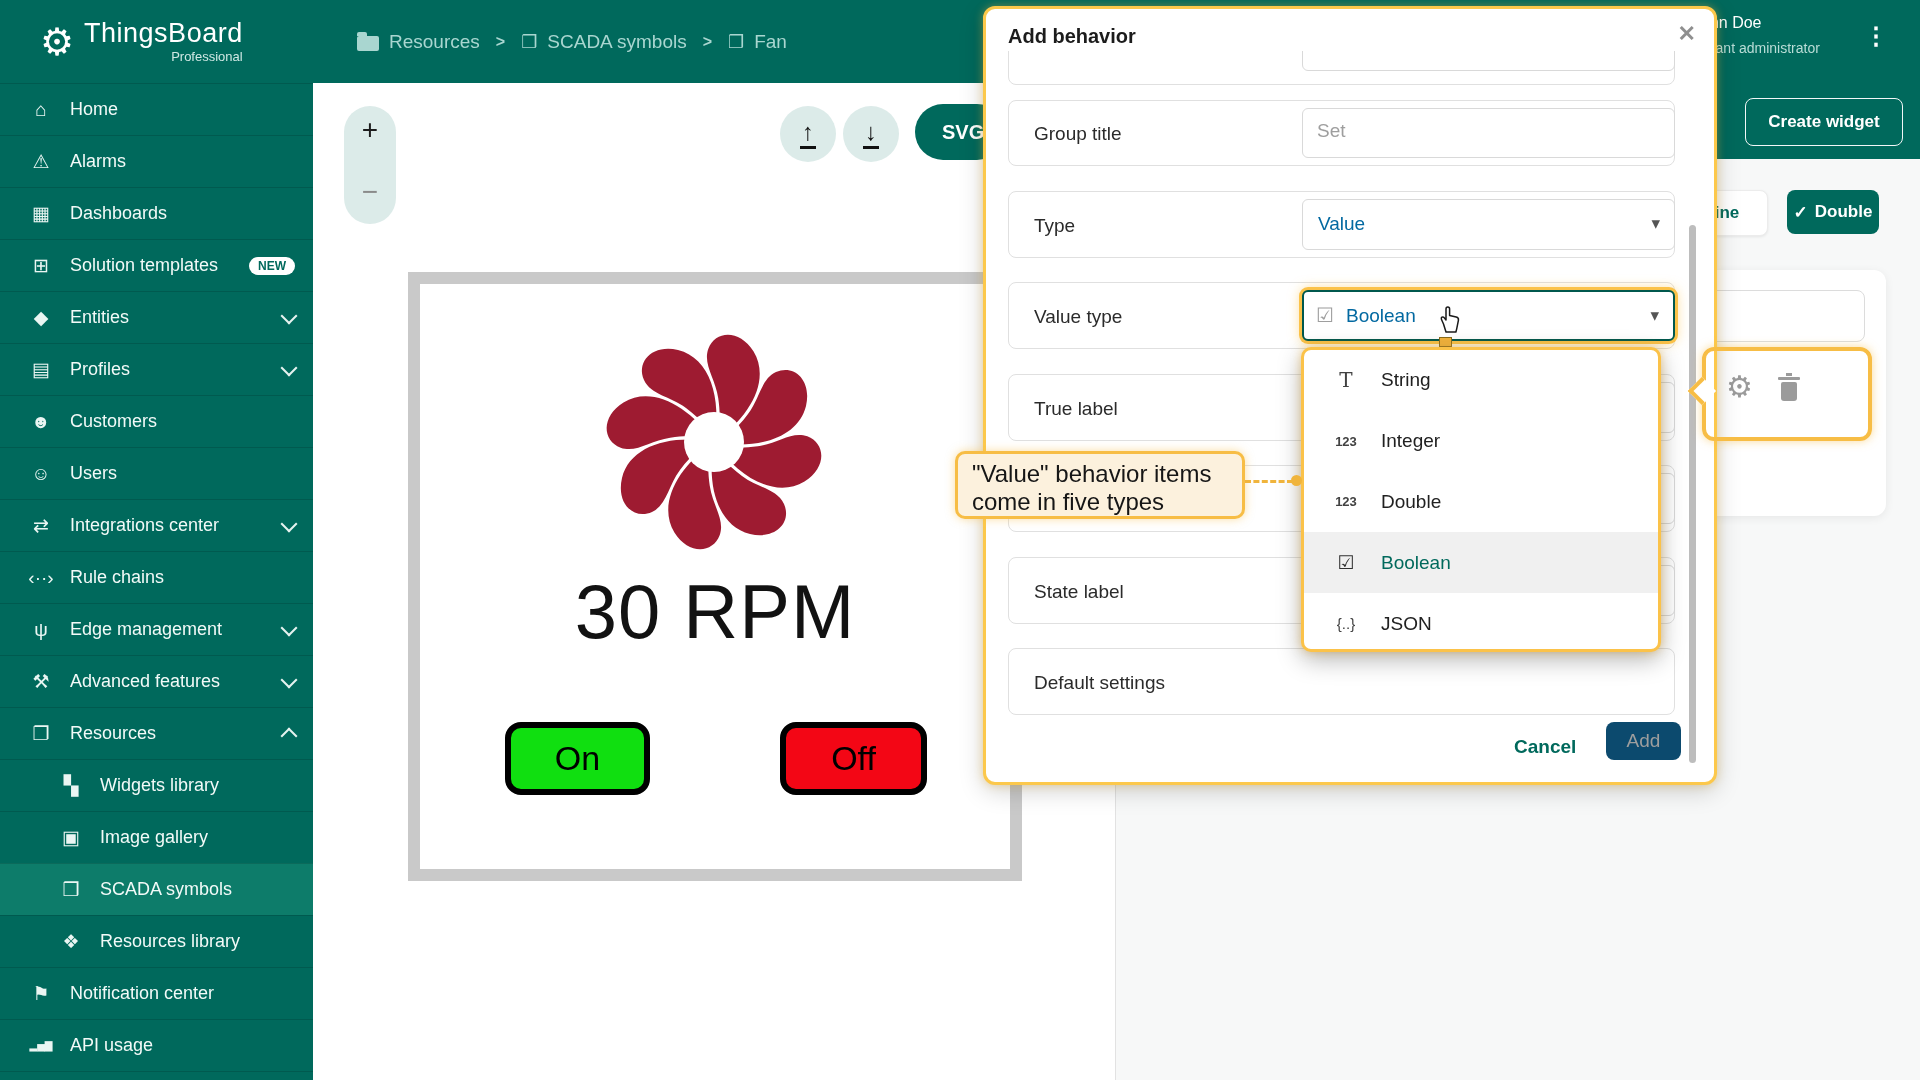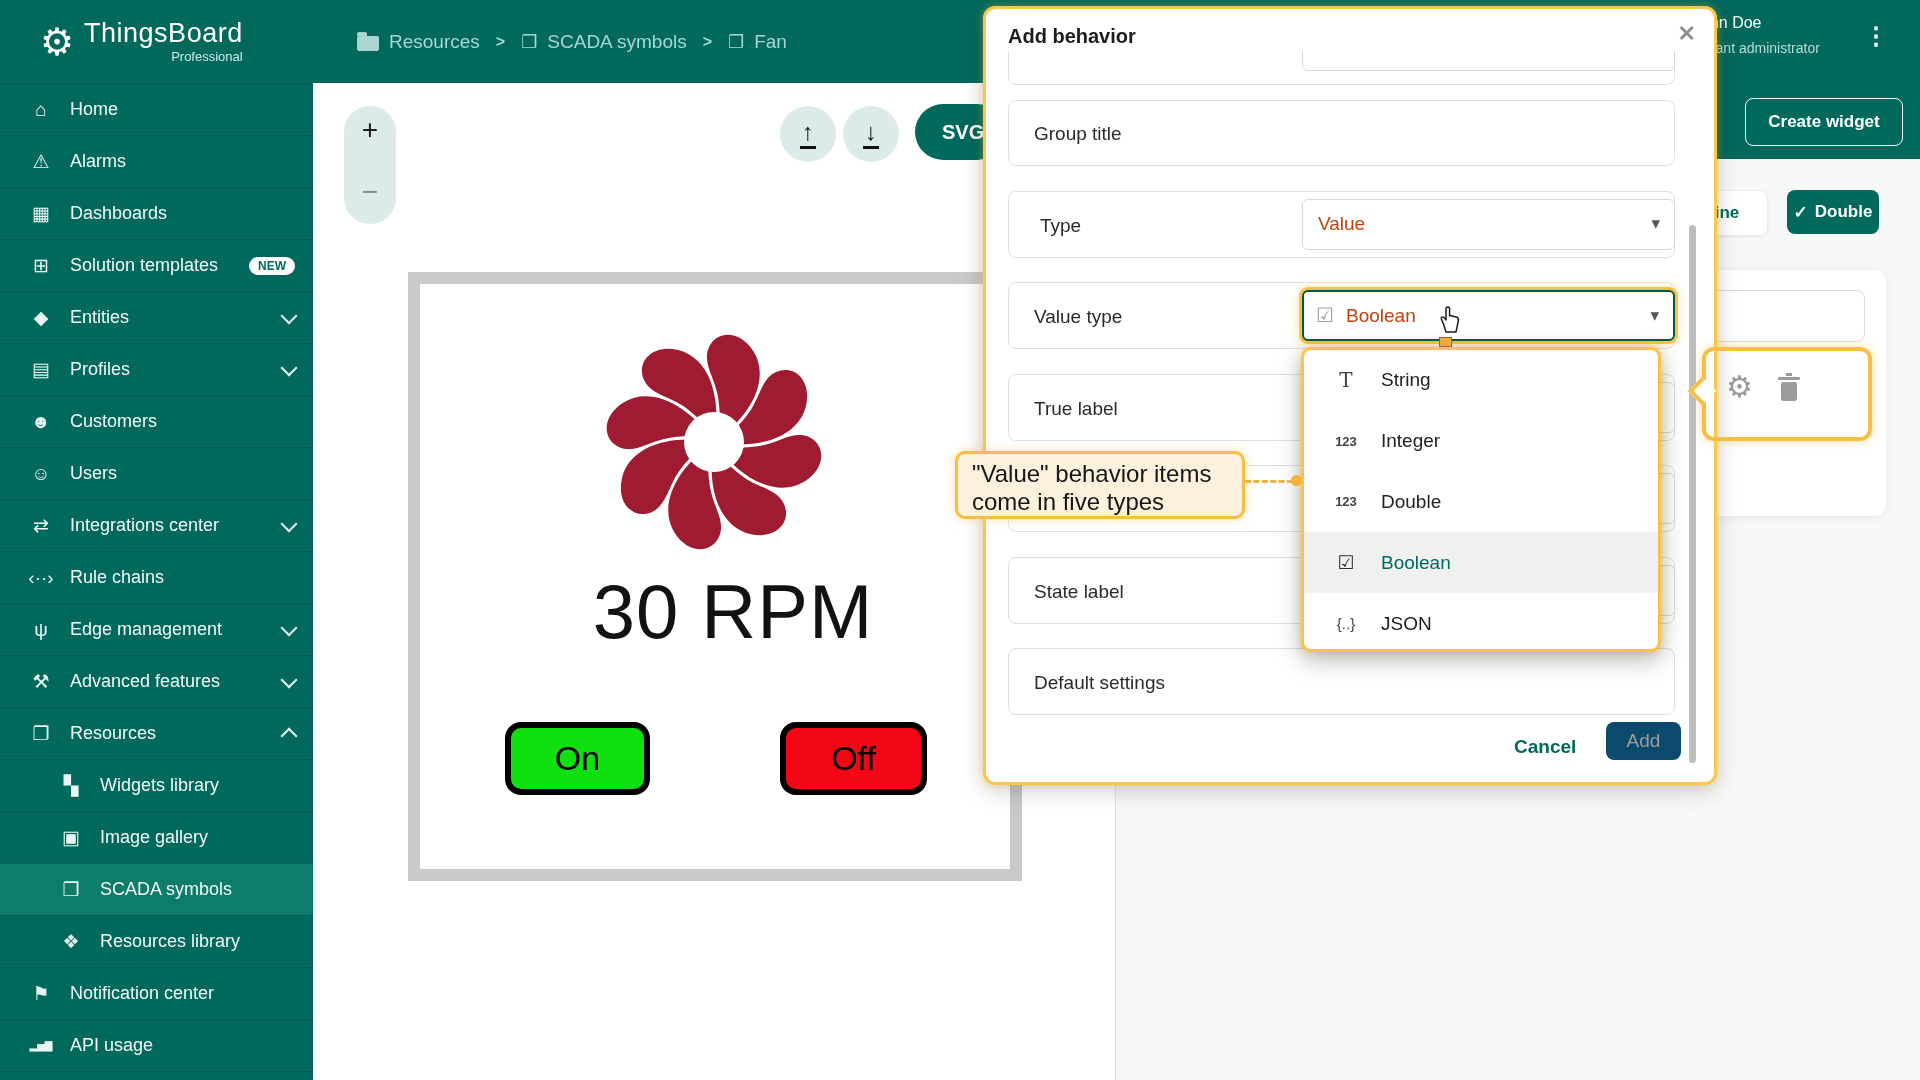--- a/index.html
+++ b/index.html
@@ -65,37 +65,37 @@
   
   .zoom-capsule{position:absolute;left:344px;top:106px;width:52px;height:118px;background:#dcebe9;border-radius:26px;}
   .zoom-plus{position:absolute;left:344px;top:114px;width:52px;text-align:center;font-size:28px;color:#1c1c1c;}
   .zoom-minus{position:absolute;left:344px;top:176px;width:52px;text-align:center;font-size:28px;color:#8a8a8a;}
   .tool-circle{position:absolute;width:56px;height:56px;border-radius:50%;background:#dcebe9;top:106px;
         display:flex;align-items:center;justify-content:center;}
   .updl{font-size:24px;font-weight:bold;color:#111;border-bottom:3px solid #111;line-height:1.05;padding:0 2px 1px 2px;}
   .svg-pill{position:absolute;left:915px;top:104px;width:90px;height:56px;background:#00695c;border-radius:28px;
         color:#fff;font-weight:bold;font-size:20px;display:flex;align-items:center;padding-left:27px;box-sizing:border-box;}
   .sheet{position:absolute;left:408px;top:272px;width:614px;height:609px;background:#fff;border:12px solid #c9c9c9;box-sizing:border-box;}
-  .rpm{position:absolute;left:408px;top:568px;width:614px;text-align:center;font-size:76px;color:#121212;letter-spacing:1px;margin-left:18px;}
+  .rpm{position:absolute;left:408px;top:568px;width:614px;text-align:center;font-size:76px;color:#121212;letter-spacing:1px;}
   .btn-on{position:absolute;left:505px;top:722px;width:145px;height:73px;background:#10df10;border:6px solid #000;
         border-radius:16px;box-sizing:border-box;display:flex;align-items:center;justify-content:center;font-size:34px;color:#000;}
   .btn-off{position:absolute;left:780px;top:722px;width:147px;height:73px;background:#f30615;border:6px solid #000;
         border-radius:16px;box-sizing:border-box;display:flex;align-items:center;justify-content:center;font-size:34px;color:#000;}
 
   
   .modal{position:absolute;left:983px;top:6px;width:734px;height:779px;background:#fff;border:3px solid #fcc84b;
         border-radius:12px;box-sizing:border-box;z-index:20;
         box-shadow:0 6px 24px rgba(0,0,0,.18),0 0 10px rgba(252,200,75,.45);}
   .modal-title{position:absolute;left:22px;top:16px;font-size:20px;font-weight:bold;color:#1c1c1c;}
   .modal-close{position:absolute;right:18px;top:12px;font-size:22px;color:#8f8f8f;font-weight:bold;}
   .modal-body{position:absolute;left:0;top:42px;right:0;bottom:0;overflow:hidden;}
   .row-box{position:absolute;left:22px;width:667px;height:67px;border:1px solid #e0e0e0;border-radius:8px;box-sizing:border-box;background:#fff;}
   .row-lbl{position:absolute;left:47px;font-size:19px;color:#2b2b2b;}
   .ctl{position:absolute;left:316px;width:373px;height:51px;border:1px solid #d9d9d9;border-radius:6px;box-sizing:border-box;background:#fff;}
-  .ctl-txt{position:absolute;left:15px;top:13px;font-size:19px;color:#c2410c;}
+  .ctl-txt{position:absolute;left:15px;top:13px;font-size:19px;color:#0369a1;}
   .ctl-arrow{position:absolute;right:14px;top:13px;font-size:17px;color:#555;}
   .ph-input{position:absolute;left:12px;top:10px;width:300px;border:none;outline:none;font-size:19px;color:#212121;
         font-family:"Liberation Sans",sans-serif;background:transparent;}
   .ph-input::placeholder{color:#9e9e9e;}
   .ctl-hl{border:2px solid #00584d;box-shadow:0 0 0 3px #fbc249,0 0 12px 2px rgba(251,194,73,.55);}
   .cbx{position:absolute;left:12px;top:11px;font-size:20px;color:#9e9e9e;}
   .false-val{color:#00695c;font-weight:bold;}
   .pencil{position:absolute;right:16px;top:11px;font-size:20px;color:#00695c;}
   .cancel{position:absolute;font-size:19px;font-weight:bold;color:#00695c;}
   .add-btn{position:absolute;width:75px;height:38px;background:#0c4a6e;border-radius:8px;color:#9e9e9e;font-size:19px;
@@ -287,23 +287,26 @@
     <div class="modal-title">Add behavior</div>
     <div class="modal-close">✕</div>
     <div class="modal-body">
 
       <div class="row-box" style="top:-40px;height:74px;"></div>
       <div class="ctl" style="top:-46px;height:66px;"></div>
 
       <div class="row-box" style="top:49px;height:66px;">
         <span class="row-lbl" style="left:25px;top:22px;">Group title</span>
       </div>
+      <div class="ctl" style="top:57px;height:50px;">
+        <input class="ph-input" placeholder="Set" style="">
+      </div>
 
       <div class="row-box" style="top:140px;">
-        <span class="row-lbl" style="left:25px;top:23px;margin-left:6px;">Type</span>
+        <span class="row-lbl" style="left:25px;top:23px;">Type</span>
       </div>
       <div class="ctl" style="top:148px;">
         <span class="ctl-txt">Value</span>
         <span class="ctl-arrow">▾</span>
       </div>
 
       <div class="row-box" style="top:231px;">
         <span class="row-lbl" style="left:25px;top:23px;">Value type</span>
       </div>
       <div class="ctl ctl-hl" style="top:239px;">

